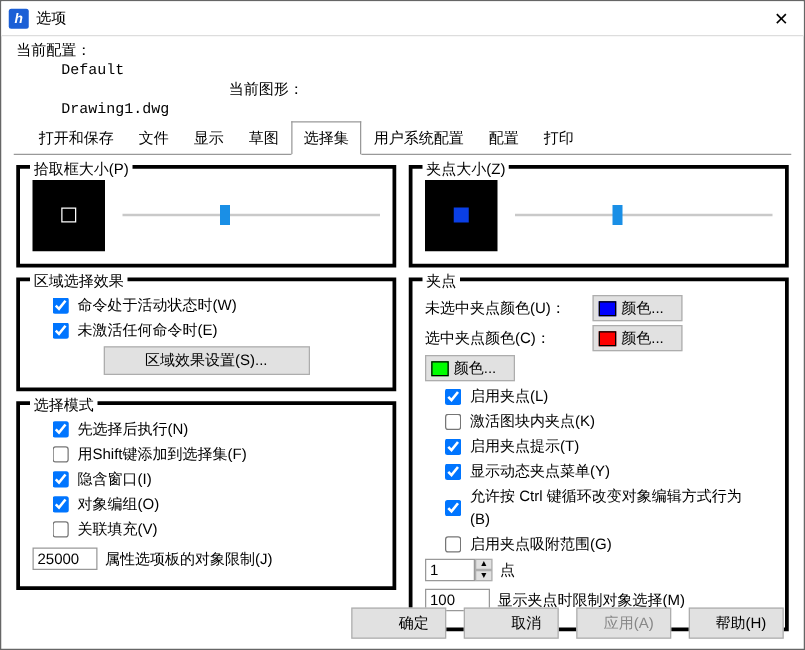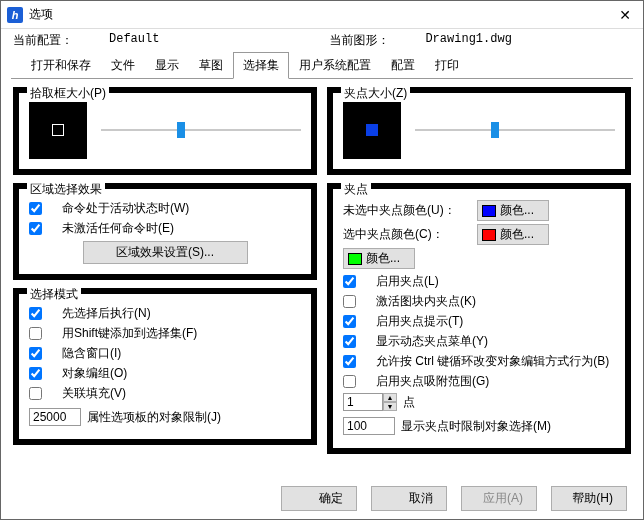--- a/index.html
+++ b/index.html
@@ -1,39 +1,39 @@
 <!DOCTYPE html>
 <html><head>
 <meta charset="utf-8">
 <style>
   *{box-sizing:border-box;margin:0;padding:0;font-family:"SimSun","Microsoft YaHei",sans-serif;font-size:12px;}
   body{background:#fff;color:#000;width:644px;height:520px;border:1px solid #666;position:relative;overflow:hidden;}
   .titlebar{height:28px;background:#fff;border-bottom:1px solid #ddd;display:flex;align-items:center;padding:0 6px;}
   .app-icon{width:16px;height:16px;background:#1b5fd6;color:#fff;font-style:italic;font-weight:bold;font-size:11px;display:flex;align-items:center;justify-content:center;border-radius:2px;margin-right:6px;}
   .close{margin-left:auto;font-size:14px;padding:0 6px;}
-  .inforow{display:flex;padding:3px 12px 2px 12px;}
+  .inforow{display:flex;padding:3px 12px 2px 12px;flex-direction:column;}
   .inforow .lab{white-space:nowrap;}
   .inforow .val{margin-left:36px;font-family:"Courier New",monospace;}
   .inforow .col2{margin-left:170px;}
   .tabs{display:flex;padding:0 10px;}
   .tab{padding:4px 9px;border:1px solid transparent;position:relative;top:1px;}
   .tab.active{border:1px solid #999;border-bottom:1px solid #fff;background:#fff;}
   .tabstrip{border-bottom:1px solid #999;margin:0 10px;}
   .content{display:flex;padding:8px 12px;gap:10px;}
   .col{flex:1;}
-  .group{border:6px solid #000000;padding:8px 10px 10px 10px;margin-bottom:8px;position:relative;}
+  .group{border:3px solid #000000;padding:8px 10px 10px 10px;margin-bottom:8px;position:relative;}
   .group>.gt{position:absolute;top:-8px;left:8px;background:#fff;padding:0 3px;}
   .preview{display:flex;align-items:center;gap:14px;}
   .swatch-big{width:58px;height:58px;background:#000;display:flex;align-items:center;justify-content:center;}
   .pickbox{width:12px;height:12px;border:1px solid #fff;}
   .gripbox{width:12px;height:12px;background:#0a3fe6;}
   .slider{flex:1;height:20px;position:relative;}
   .track{position:absolute;left:0;right:0;top:9px;height:2px;background:#c9c9c9;}
   .thumb{position:absolute;top:2px;width:8px;height:16px;background:#1a8fe6;}
-  .chk{display:flex;align-items:center;margin:2px 0;gap:20px;line-height:18px;}
+  .chk{display:flex;align-items:center;margin:2px 16px;gap:7px;line-height:18px;}
   .chk input{width:13px;height:13px;}
   .btn{background:#e1e1e1;border:1px solid #adadad;padding:2px 10px;min-width:70px;text-align:center;display:inline-block;}
   .btn.wide{width:165px;padding:2px 0;}
   .btn.dis{color:#888;}
   .row{display:flex;align-items:center;gap:6px;margin:3px 0;}
   .colorbtn{display:inline-flex;align-items:center;border:1px solid #adadad;background:#e1e1e1;padding:1px 4px;gap:4px;min-width:72px;}
   .sw{width:14px;height:12px;border:1px solid #000;}
   .blue{background:#0000ff;} .red{background:#ff0000;} .green{background:#00ff00;}
   input.num{width:52px;height:18px;border:1px solid #999;padding:0 3px;font-family:inherit;font-size:12px;}
   .spin{display:inline-flex;align-items:center;}

